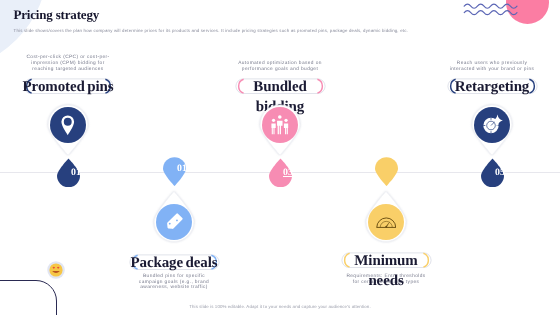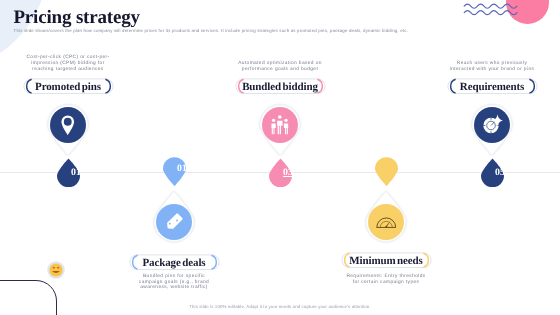--- a/index.html
+++ b/index.html
@@ -12,38 +12,38 @@
   
   .blob-tl{position:absolute;left:-167px;top:-144px;width:214.8px;height:214.8px;border-radius:50%;background:#e9eff9;}
   .pink-circle{position:absolute;left:506px;top:-19.2px;width:43px;height:43px;border-radius:50%;background:#fb7da3;}
   .waves{position:absolute;left:463px;top:0.6px;}
   .rrect{position:absolute;left:-90px;top:280.3px;width:145.3px;height:90px;
          border:1.45px solid #2a2a52;border-radius:21px;background:transparent;}
   .emoji{position:absolute;left:46.9px;top:261.2px;width:18px;height:18px;}
 
   
   .title{position:absolute;left:13.4px;top:8.3px;font-family:"Liberation Serif",serif;line-height:1;
-         font-weight:bold;font-size:19px;color:#16162e;letter-spacing:-0.17px;}
+         font-weight:bold;font-size:13px;color:#16162e;letter-spacing:-0.17px;}
   .subtitle{position:absolute;left:13.6px;top:28.0px;width:430px;font-size:4.35px;color:#878a9a;
             line-height:5px;letter-spacing:0.19px;white-space:nowrap;}
 
   
   .timeline{position:absolute;left:0;top:171.5px;width:560px;height:1px;background:#e7e7ed;}
 
   
   .col{position:absolute;top:0;left:0;width:560px;height:315px;pointer-events:none;}
   .col > *{pointer-events:auto;}
 
   .desc{position:absolute;width:86px;font-size:4.8px;line-height:5.8px;
         color:#76798b;letter-spacing:0.4px;text-align:center;}
 
   .pill{position:absolute;width:91px;height:16.4px;}
   .pillsvg{position:absolute;left:0;top:0;width:91px;height:16.4px;}
   .plabel{position:absolute;left:0;top:0;width:91px;height:16.4px;line-height:19.6px;text-align:center;
-      font-family:"Liberation Serif",serif;font-weight:bold;font-size:11px;color:#1a1a33;letter-spacing:-0.12px;word-spacing:-1.1px;}
+      font-family:"Liberation Serif",serif;font-weight:bold;font-size:15px;color:#1a1a33;letter-spacing:-0.12px;word-spacing:-1.1px;}
 
   .marker{position:absolute;width:46px;height:53.5px;}
   .pinbg{position:absolute;left:0;top:0;width:46px;height:53.5px;filter:drop-shadow(0 0 1.1px rgba(120,128,160,0.30));}
   .icircle{position:absolute;left:4.8px;top:5.2px;width:36.5px;height:36.5px;border-radius:50%;
            display:flex;align-items:center;justify-content:center;}
   .marker.down .icircle{top:12.6px;}
 
   .drop{position:absolute;width:23px;height:29.5px;}
   .dnum{position:absolute;left:0;width:23px;text-align:center;font-family:"Liberation Serif",serif;line-height:1;
         font-weight:bold;font-size:9.8px;color:#fff;letter-spacing:0.1px;margin-left:8px;}
@@ -190,21 +190,21 @@
           </svg><div class="dnum" style="top:24px;text-decoration:underline;">04</div></div>
       </div>
       <div class="col">
         <div class="desc" style="left:449px;bottom:242.7px;">Reach users who previously interacted with your brand or pins</div>
         <div class="pill" style="left:446.5px;top:78.2px;">
           <svg class="pillsvg" viewBox="0 0 91 16.4" preserveAspectRatio="none">
             <rect x="0.9" y="0.9" width="89.2" height="14.6" rx="7.3" fill="#ffffff" stroke="#d6d8e3" stroke-width="0.75"></rect>
             <path d="M8.6 1.25 A7.35 7.35 0 0 0 8.6 15.15" fill="none" stroke="#27407e" stroke-width="1.45"></path>
             <path d="M82.4 1.25 A7.35 7.35 0 0 1 82.4 15.15" fill="none" stroke="#27407e" stroke-width="1.45"></path>
           </svg>
-          <div class="plabel">Requirements</div>
+          <div class="plabel">Retargeting</div>
         </div>
         <div class="marker" style="left:469px;top:101.8px;">
           <svg class="pinbg" viewBox="0 0 46 53.5">
             <path d="M23 53.1 C23 53.1 3.1 31.2 3.1 22.9 A19.9 19.9 0 0 1 42.9 22.9 C42.9 31.2 23 53.1 23 53.1 Z" fill="#ffffff" stroke="#f1f2f6" stroke-width="0.8"></path>
           </svg>
           <div class="icircle" style="background:#27407e">
             <svg viewBox="0 0 44 44" width="22" height="22">
               <circle cx="20.0" cy="23.0" r="15.4" fill="#ffffff"></circle>
               <circle cx="20.0" cy="23.0" r="8.6" fill="none" stroke="#27407e" stroke-width="1.4"></circle>
               <g stroke="#27407e" stroke-width="1.5" stroke-linecap="butt">

